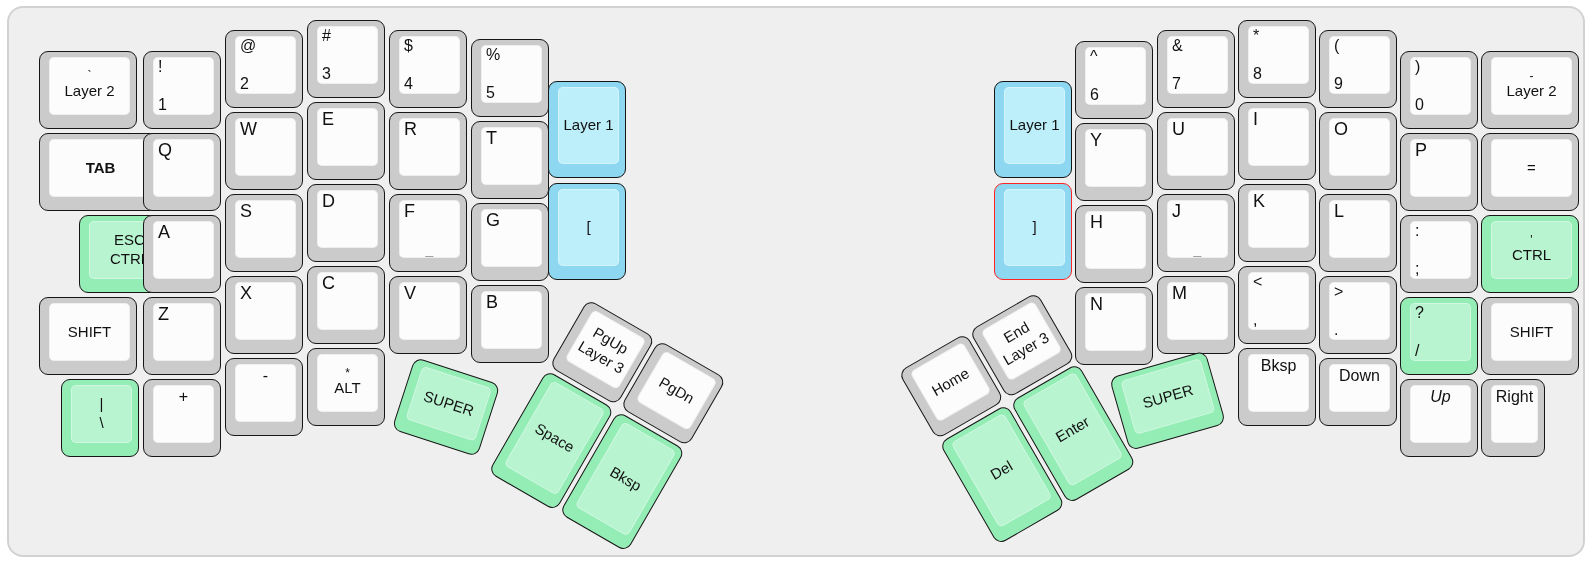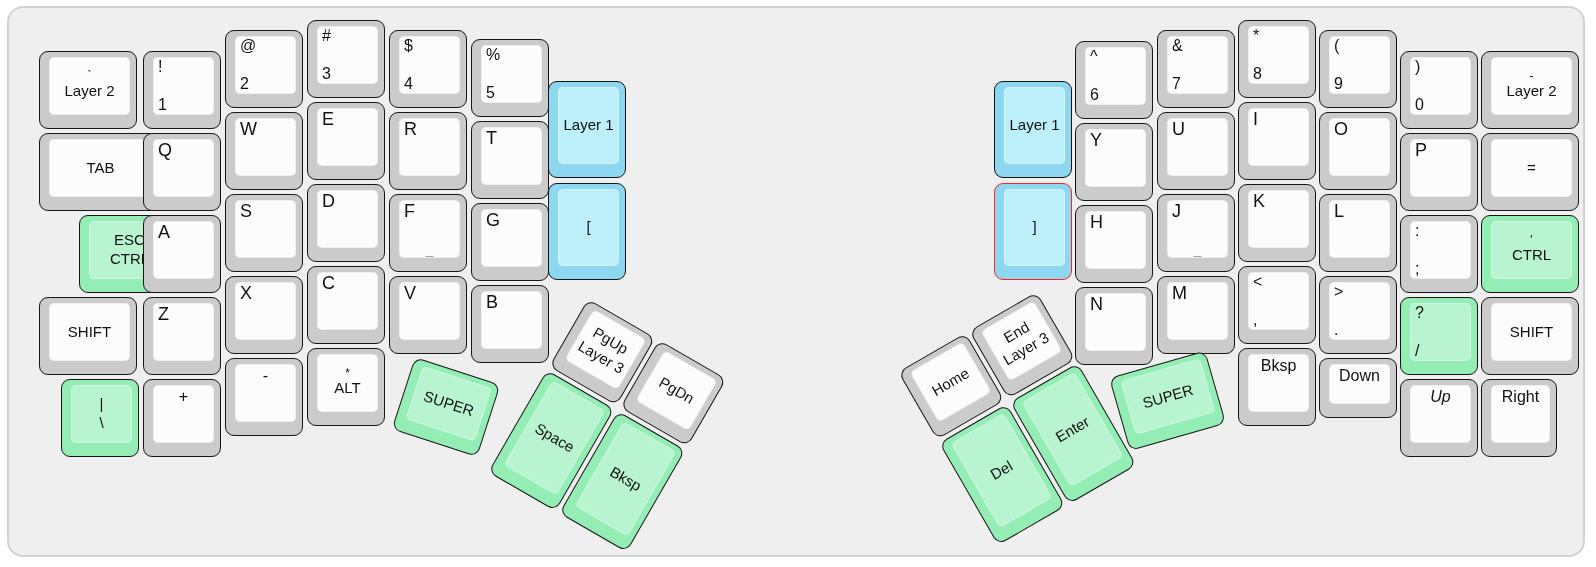--- a/index.html
+++ b/index.html
@@ -29,21 +29,21 @@
 <body>
 
 <div id="stage">
   <div id="board" style="background: rgb(239, 239, 239); border-color: rgb(210, 210, 210);">
       <div class="key gray a-center sf" style="left: 30px; top: 43px; width: 98px; height: 78px;">
         <div class="cap">
           <div class="line">`</div>
           <div class="line">Layer 2</div>
         </div>
       </div>
-      <div class="key gray a-center" style="left: 30px; top: 125px; width: 120px; height: 78px;">
+      <div class="key gray a-center" style="left: 30px; top: 125px; width: 120px; height: 78px; font-weight: bold;">
         <div class="cap">
           <div class="line">TAB</div>
         </div>
       </div>
       <div class="key green a-center" style="left: 30px; top: 207px; width: 98px; height: 78px; margin-left: 40px;">
         <div class="cap">
           <div class="line">ESC</div>
           <div class="line">CTRL</div>
         </div>
       </div>
@@ -311,21 +311,21 @@
         <div class="cap">
           <div class="line">L</div>
         </div>
       </div>
       <div class="key gray a-pair" style="left: 1310px; top: 268px; width: 78px; height: 78px;">
         <div class="cap">
           <div class="line">&gt;</div>
           <div class="line">.</div>
         </div>
       </div>
-      <div class="key gray a-top" style="left: 1310px; top: 350px; width: 78px; height: 60px;">
+      <div class="key gray a-top" style="left: 1310px; top: 350px; width: 78px; height: 68px;">
         <div class="cap">
           <div class="line">Down</div>
         </div>
       </div>
       <div class="key gray a-pair" style="left: 1391px; top: 43px; width: 78px; height: 78px;">
         <div class="cap">
           <div class="line">)</div>
           <div class="line">0</div>
         </div>
       </div>
@@ -366,21 +366,21 @@
         <div class="cap">
           <div class="line">'</div>
           <div class="line">CTRL</div>
         </div>
       </div>
       <div class="key gray a-center" style="left: 1472px; top: 289px; width: 98px; height: 78px;">
         <div class="cap">
           <div class="line">SHIFT</div>
         </div>
       </div>
-      <div class="key gray a-top" style="left: 1472px; top: 371px; width: 76px; height: 78px;">
+      <div class="key gray a-top" style="left: 1472px; top: 371px; width: 64px; height: 78px;">
         <div class="cap">
           <div class="line">Right</div>
         </div>
       </div>
       <div class="key gray a-center" style="left: 889px; top: 364px; width: 78px; height: 78px; transform: rotate(-30deg); transform-origin: 0px 0px;">
         <div class="cap">
           <div class="line">Home</div>
         </div>
       </div>
       <div class="key gray a-center" style="left: 971px; top: 364px; width: 78px; height: 78px; transform: rotate(-30deg); transform-origin: -82px 0px;">

